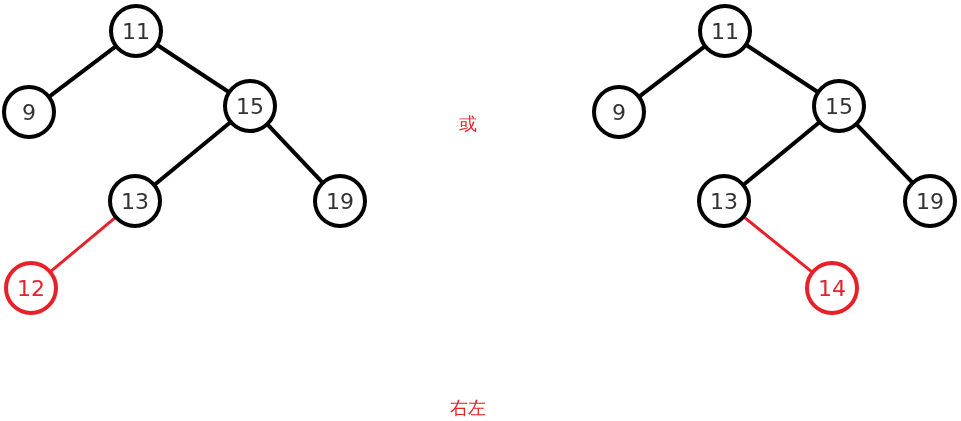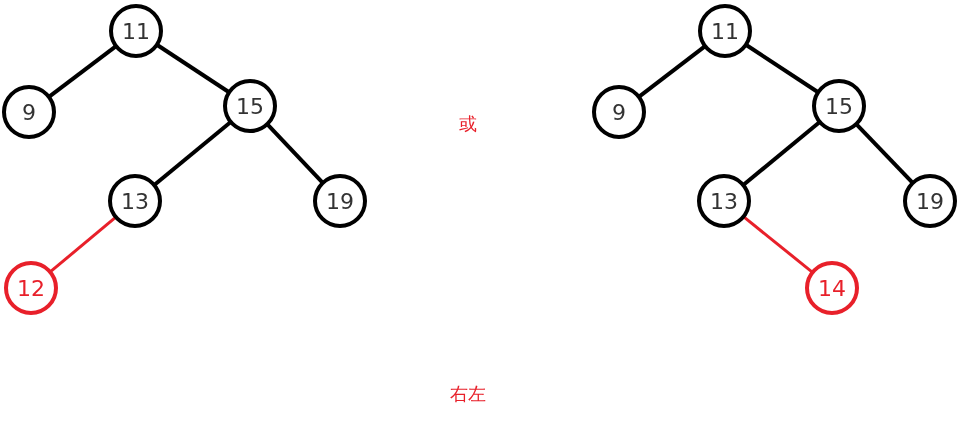--- a/index.html
+++ b/index.html
@@ -69,13 +69,13 @@
         <text x="930" y="209" text-anchor="middle" font-family="&quot;DejaVu Sans&quot;, sans-serif" font-size="22" fill="#333333">19</text>
       </g>
       <g>
         <circle cx="832" cy="288" r="25" fill="#fff" stroke="#e8202a" stroke-width="4"></circle>
         <text x="832" y="296" text-anchor="middle" font-family="&quot;DejaVu Sans&quot;, sans-serif" font-size="22" fill="#e8202a">14</text>
       </g>
     </g>
   </svg>
 
 <div class="lbl" style="left:468px;top:124px;">或</div>
-<div class="lbl" style="left:468px;top:394px;">右左</div>
+<div class="lbl" style="left:468px;top:408px;">右左</div>
 
 </body></html>

